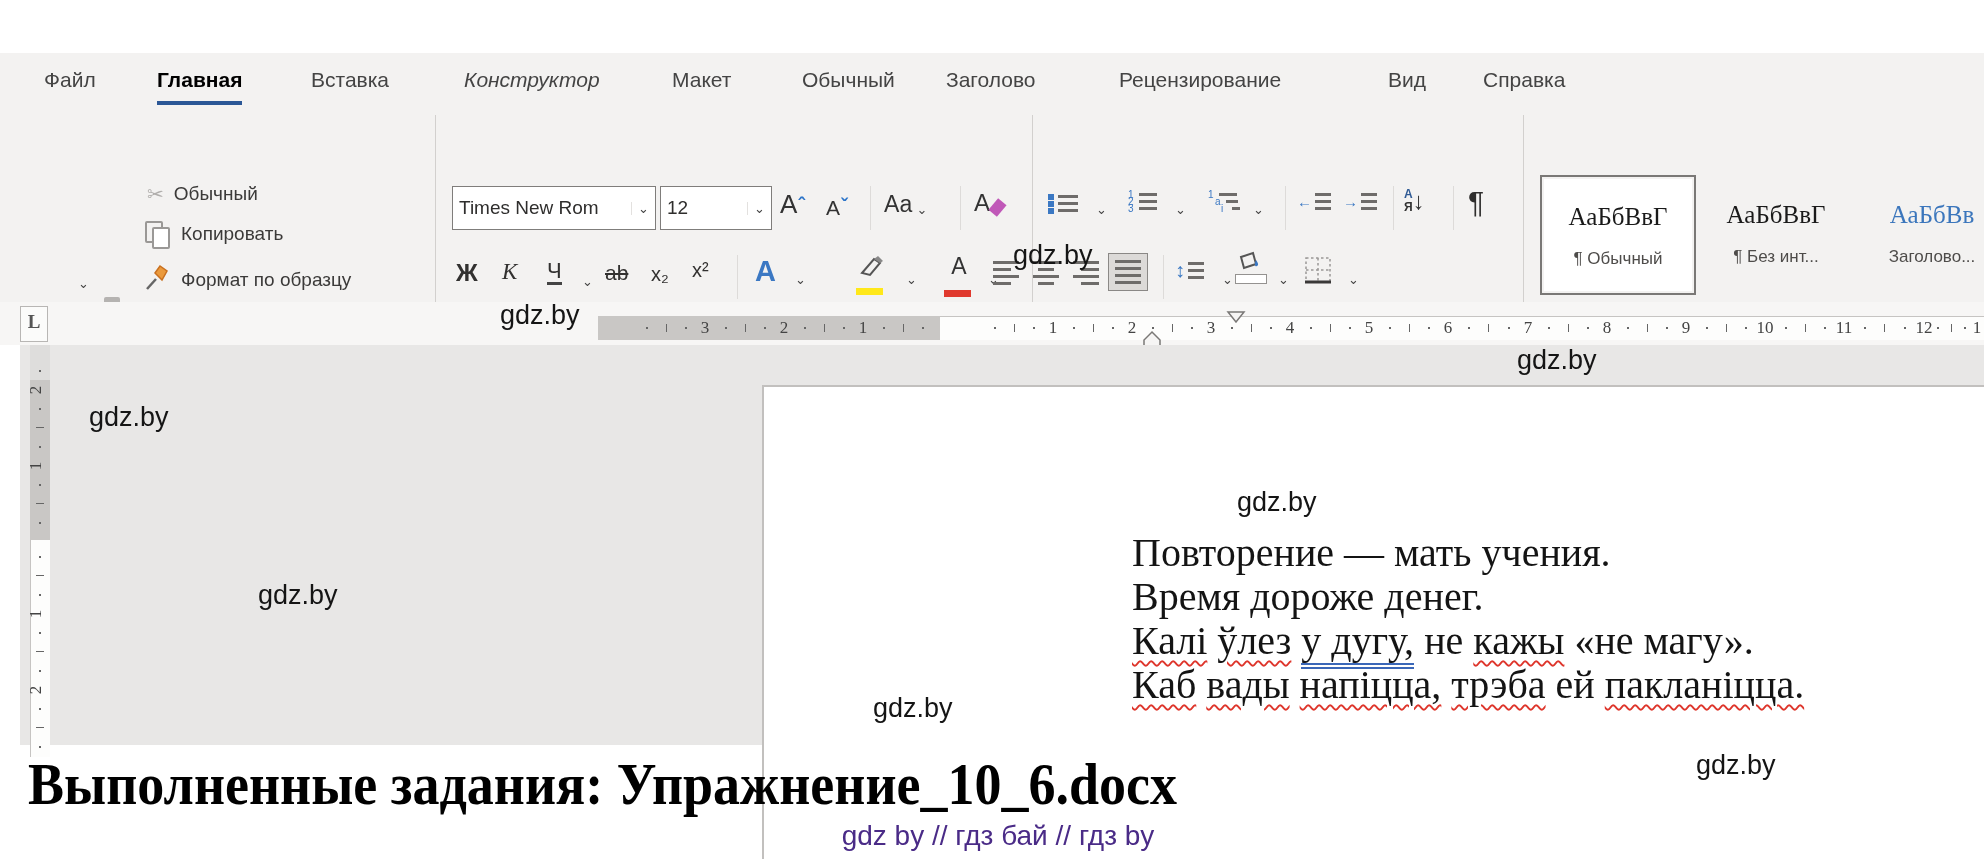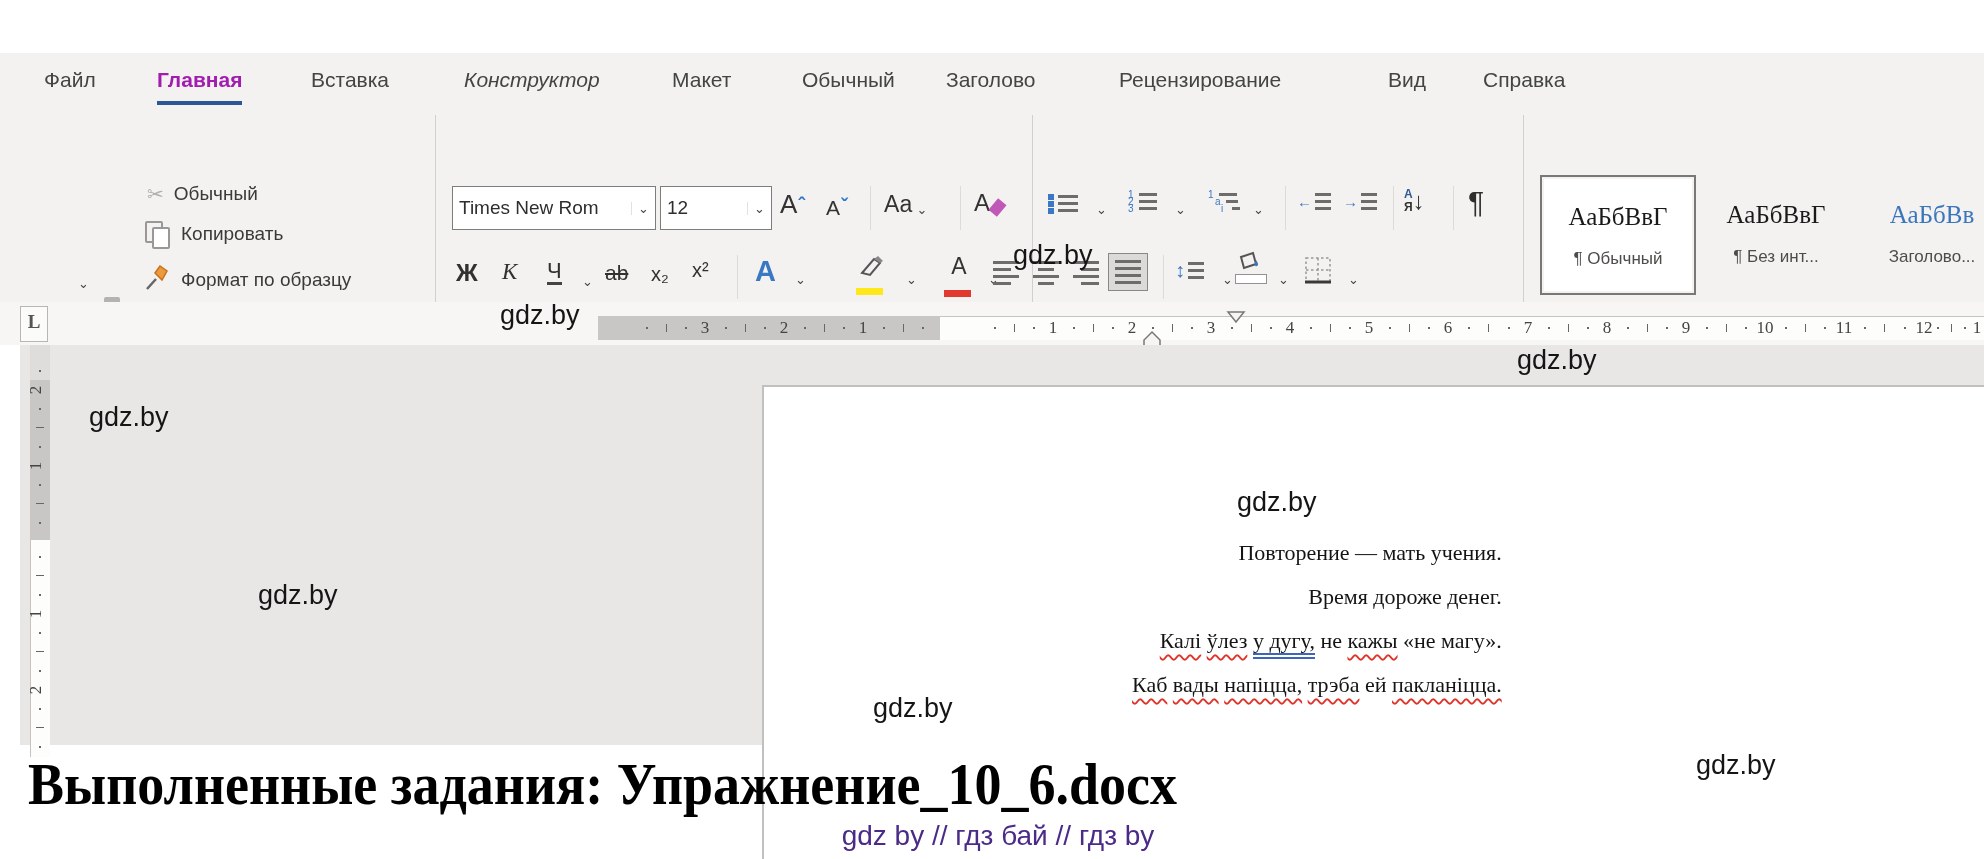--- a/index.html
+++ b/index.html
@@ -7,21 +7,21 @@
        font-family:"Liberation Sans","DejaVu Sans",sans-serif;color:#323130;}
   .abs{position:absolute;}
 
   
   #promo{left:0;top:2px;width:100%;text-align:center;font-size:27px;font-weight:500;}
 
   
   #ribbon{left:0;top:53px;width:1984px;height:249px;background:#f3f2f1;border-bottom:1px solid #d4d2d0;}
   #tabbar{position:absolute;left:0;top:9px;width:100%;height:46px;}
   .tab{position:absolute;top:6px;font-size:21px;color:#444;cursor:pointer;white-space:nowrap;}
-  .tab.active{font-weight:700;color:#a21caf;}
+  .tab.active{font-weight:700;color:#000000;}
   .tab.active::after{content:'';position:absolute;left:0;right:0;top:33px;height:4px;background:#2b5796;}
   .gdivider{position:absolute;top:62px;height:228px;width:1px;background:#d2d0ce;}
   .gsep{position:absolute;width:1px;background:#dddbd9;}
   .grouplabel{position:absolute;top:276px;font-size:17px;color:#605e5c;white-space:nowrap;transform:translateX(-50%);}
   .launcher{position:absolute;top:275px;width:15px;height:15px;cursor:pointer;}
   .launcher svg{display:block;}
   .ribbtn{position:absolute;cursor:pointer;white-space:nowrap;}
   .chev{font-size:13px;color:#444;line-height:1;}
   .graytxt{color:#a4a2a0;}
   .btnrow{font-size:19px;color:#3b3a39;}
@@ -85,21 +85,21 @@
 
   
   #marker-firstline{left:1226px;top:309px;}
   #marker-leftindent{left:1142px;top:330px;}
 
   
   #docarea{left:0;top:345px;width:1984px;height:514px;background:#fff;}
   #gray-left{position:absolute;left:20px;top:0;width:742px;height:400px;background:#e8e7e6;}
   #gray-topband{position:absolute;left:762px;top:0;width:1222px;height:40px;background:#e8e7e6;}
   #page{position:absolute;left:762px;top:40px;width:1222px;height:474px;background:#fff;border-left:2px solid #c2c0be;border-top:2px solid #c2c0be;}
-  #doclines{position:absolute;left:1132px;top:531px;font-family:"Liberation Serif","DejaVu Serif",serif;font-size:22px;color:#141414;text-align:right;}
+  #doclines{position:absolute;left:1132px;top:531px;font-family:"Liberation Serif","DejaVu Serif",serif;font-size:40px;color:#141414;}
   .docline{height:44px;line-height:44px;white-space:nowrap;}
   .u-r{text-decoration-line:underline;text-decoration-style:wavy;text-decoration-color:#de352b;text-decoration-thickness:2px;text-underline-offset:6px;}
   .u-b{border-bottom:6px double #3a67b8;}
 
   
   .wm{position:absolute;font-size:27px;color:#151515;white-space:nowrap;}
 
   
   #doc-title{left:28px;top:750px;font-family:"Liberation Serif","DejaVu Serif",serif;font-weight:700;font-size:54px;color:#000;transform:scaleY(1.1);transform-origin:left top;white-space:nowrap;}
   #tagline{left:998px;top:820px;transform:translateX(-50%);font-size:28px;font-weight:500;white-space:nowrap;}

